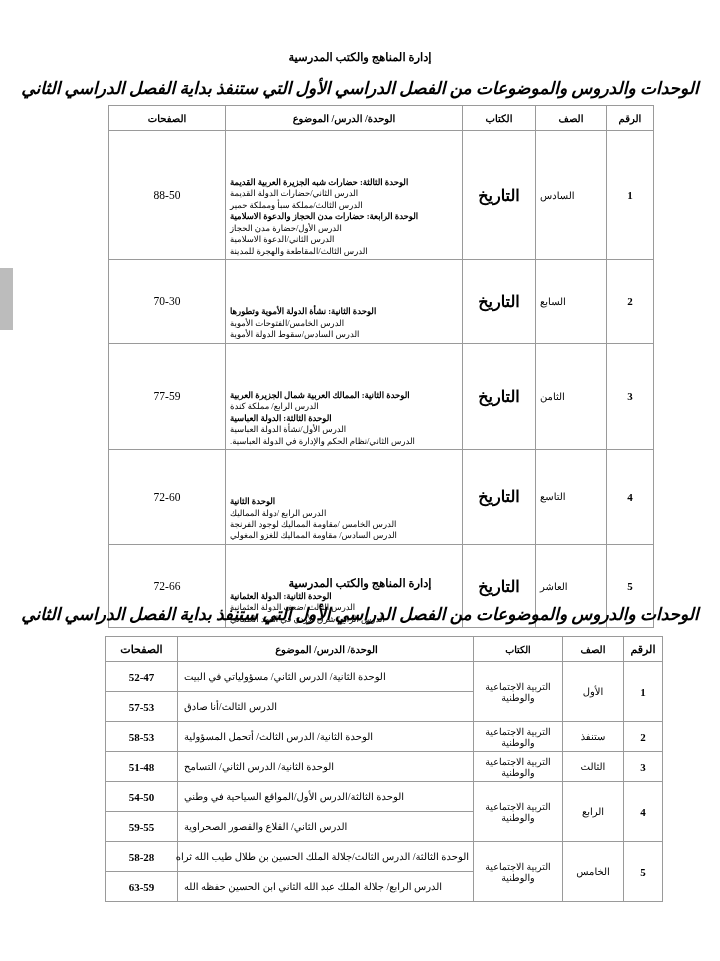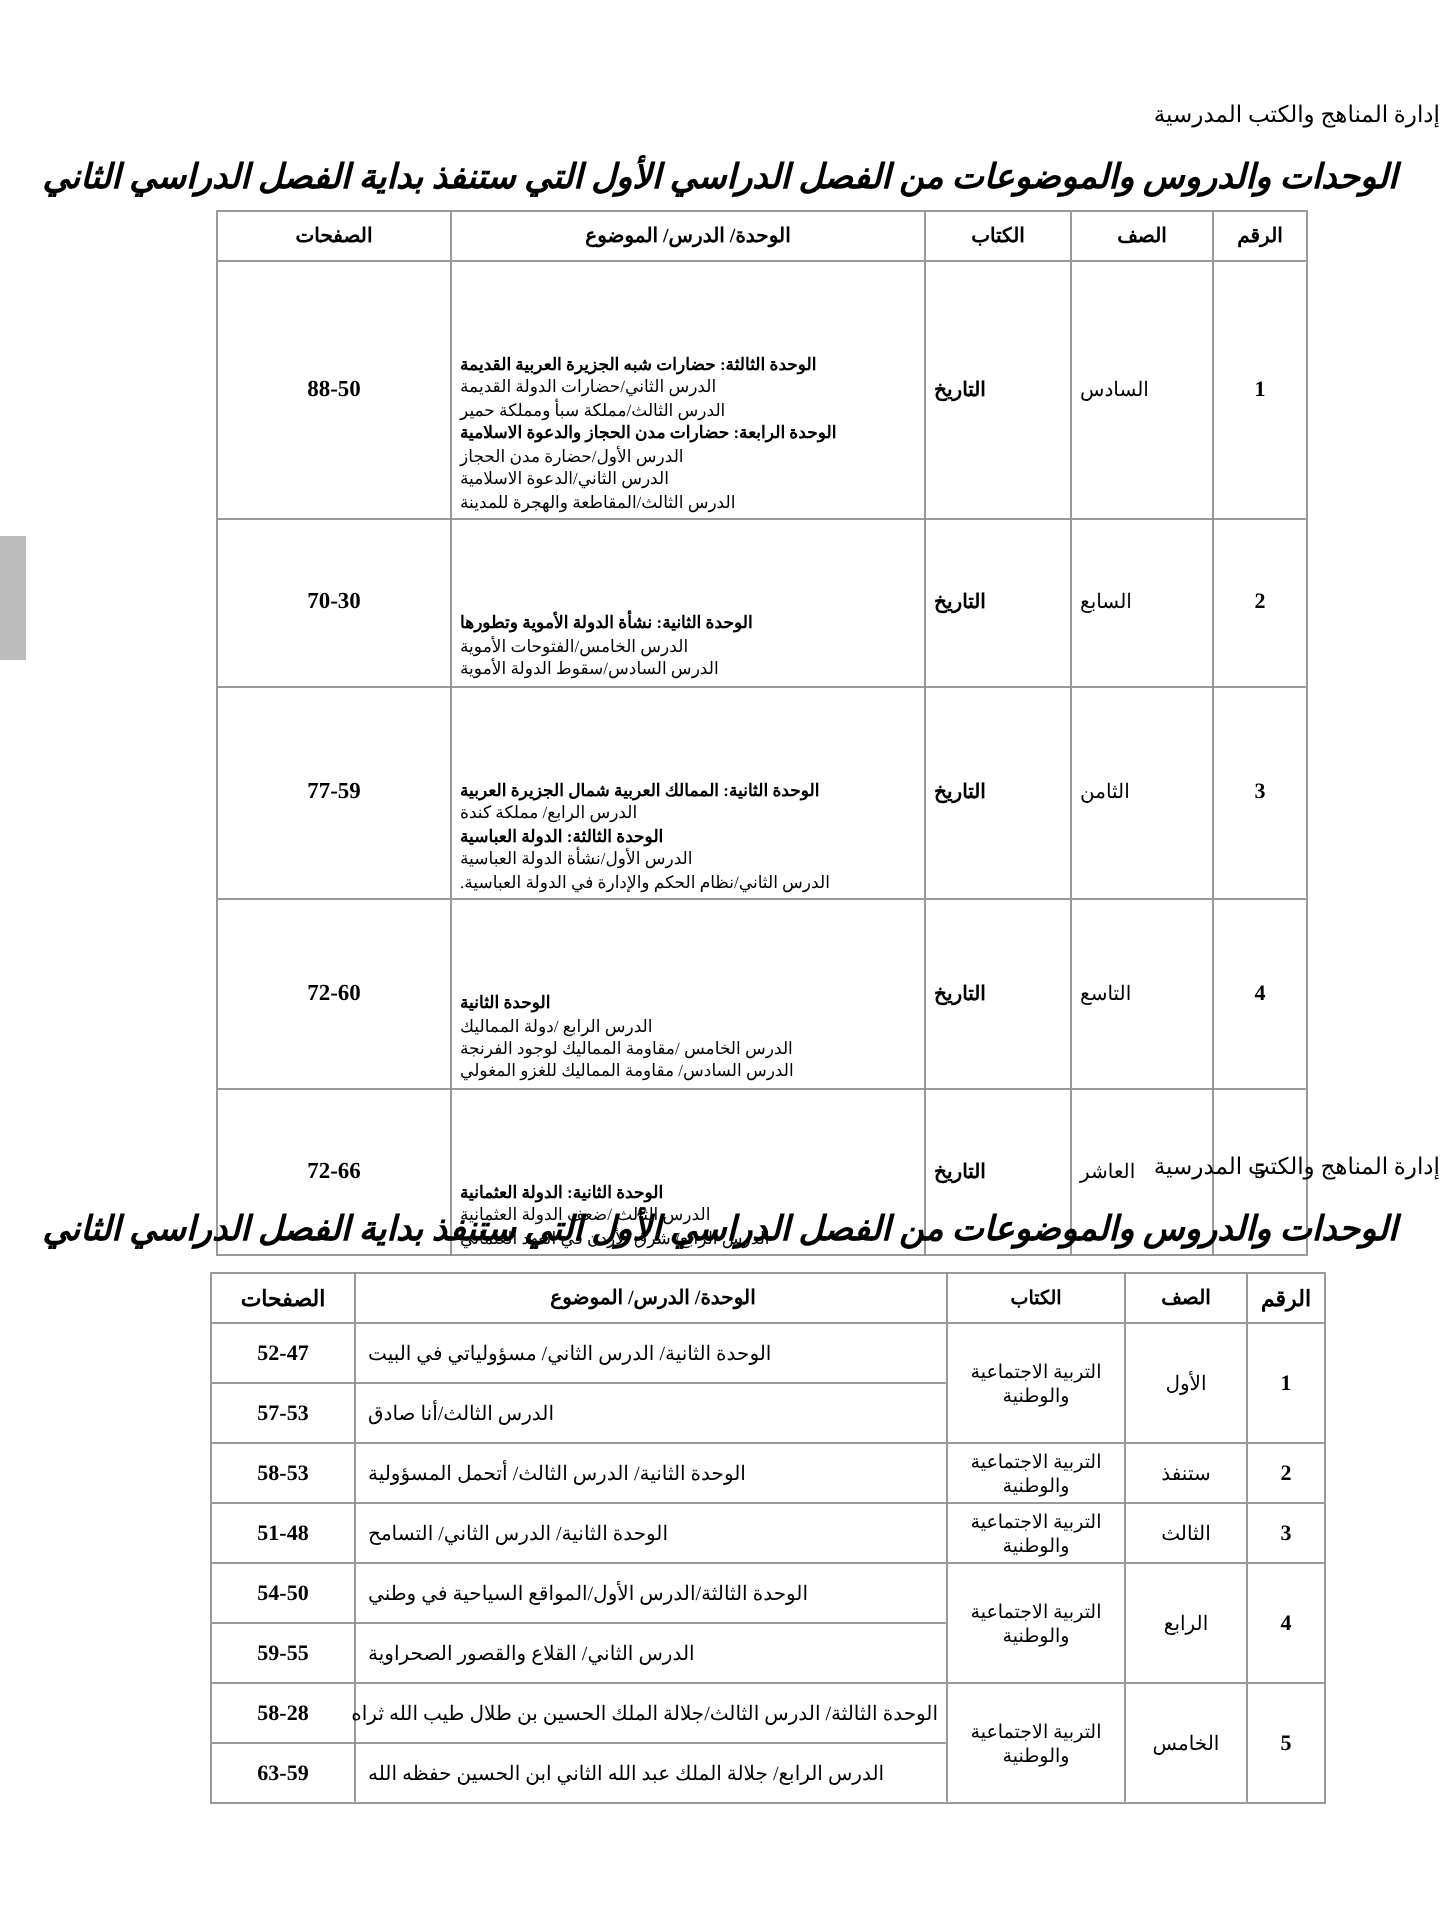--- a/index.html
+++ b/index.html
@@ -31,22 +31,22 @@
     left: 0;
     top: 0;
     width: 720px;
   }
 
   .section { position: absolute; left: 0; width: 720px; }
   .section-1 { top: 0; }
   .section-2 { top: 546px; }
 
   .doc-title {
-    text-align: right;
-    font-weight: normal;
+    text-align: center;
+    font-weight: bold;
     font-size: 11.5px;
     letter-spacing: 0;
     direction: rtl;
   }
   .doc-subtitle {
     text-align: center;
     font-weight: bold;
     font-size: 17px;
     direction: rtl;
     font-style: italic;
@@ -65,22 +65,22 @@
   }
   table.sheet th {
     font-weight: bold;
     font-size: 10px;
     text-align: center;
     height: 20px;
     font-family: Liberation Serif, serif;
   }
   .c-num   { width: 38px;  text-align: center; font-weight: bold; font-size: 11px; }
   .c-grade { width: 62px;  text-align: left; font-weight: normal; font-size: 10px; }
-  .c-book  { width: 64px;  text-align: left; font-weight: bold; font-size: 10px; }
-  .c-pages { width: 108px; text-align: center; font-weight: bold; font-size: 11.5px; }
+  .c-book  { width: 64px;  text-align: center; font-weight: bold; font-size: 16px; }
+  .c-pages { width: 108px; text-align: center; font-weight: normal; font-size: 11.5px; }
 
   
   .tbl1-wrap { position: absolute; left: 108px; top: 105px; }
   .tbl1 { width: 500px; }
   .tbl1 .c-topic { width: 228px; text-align: left; }
   .tbl1 .c-book  { width: 64px; }
   .tbl1 .c-grade { width: 62px; }
   .tbl1 .c-num   { width: 38px; }
   .tbl1 .c-pages { width: 108px; }
   .topic-block { direction: rtl; text-align: left; line-height: 1.35; margin-top: 44px; }

